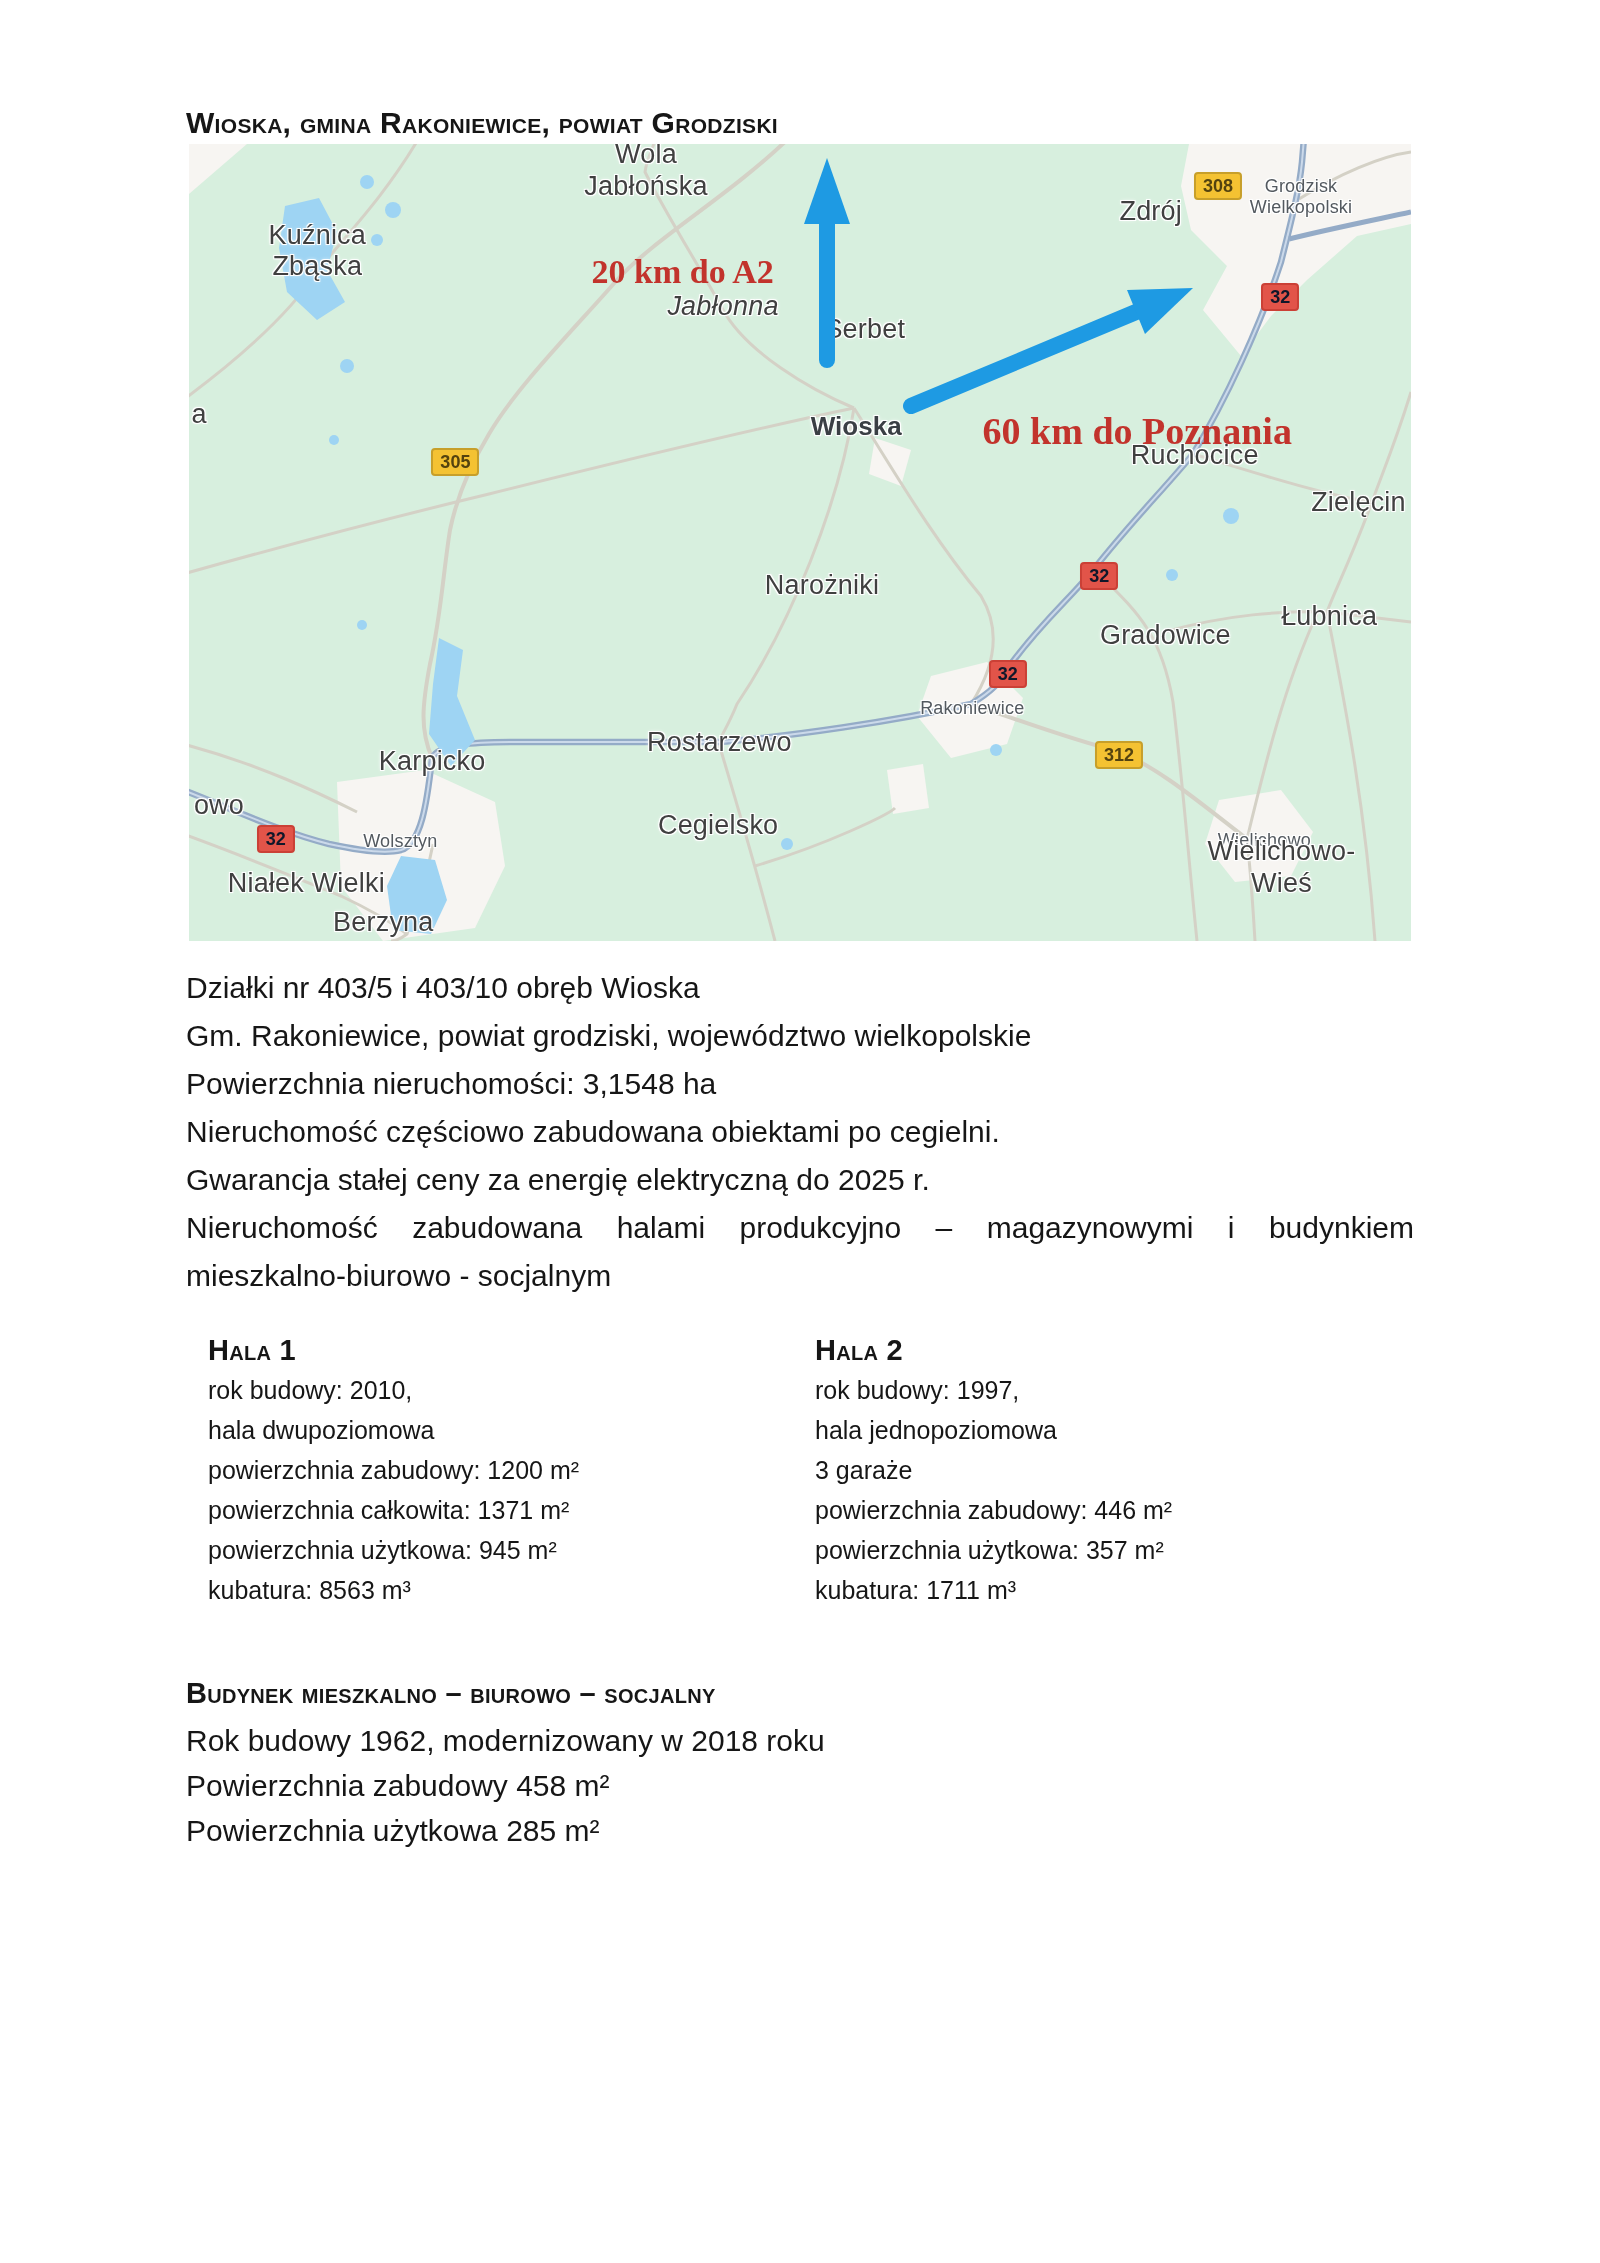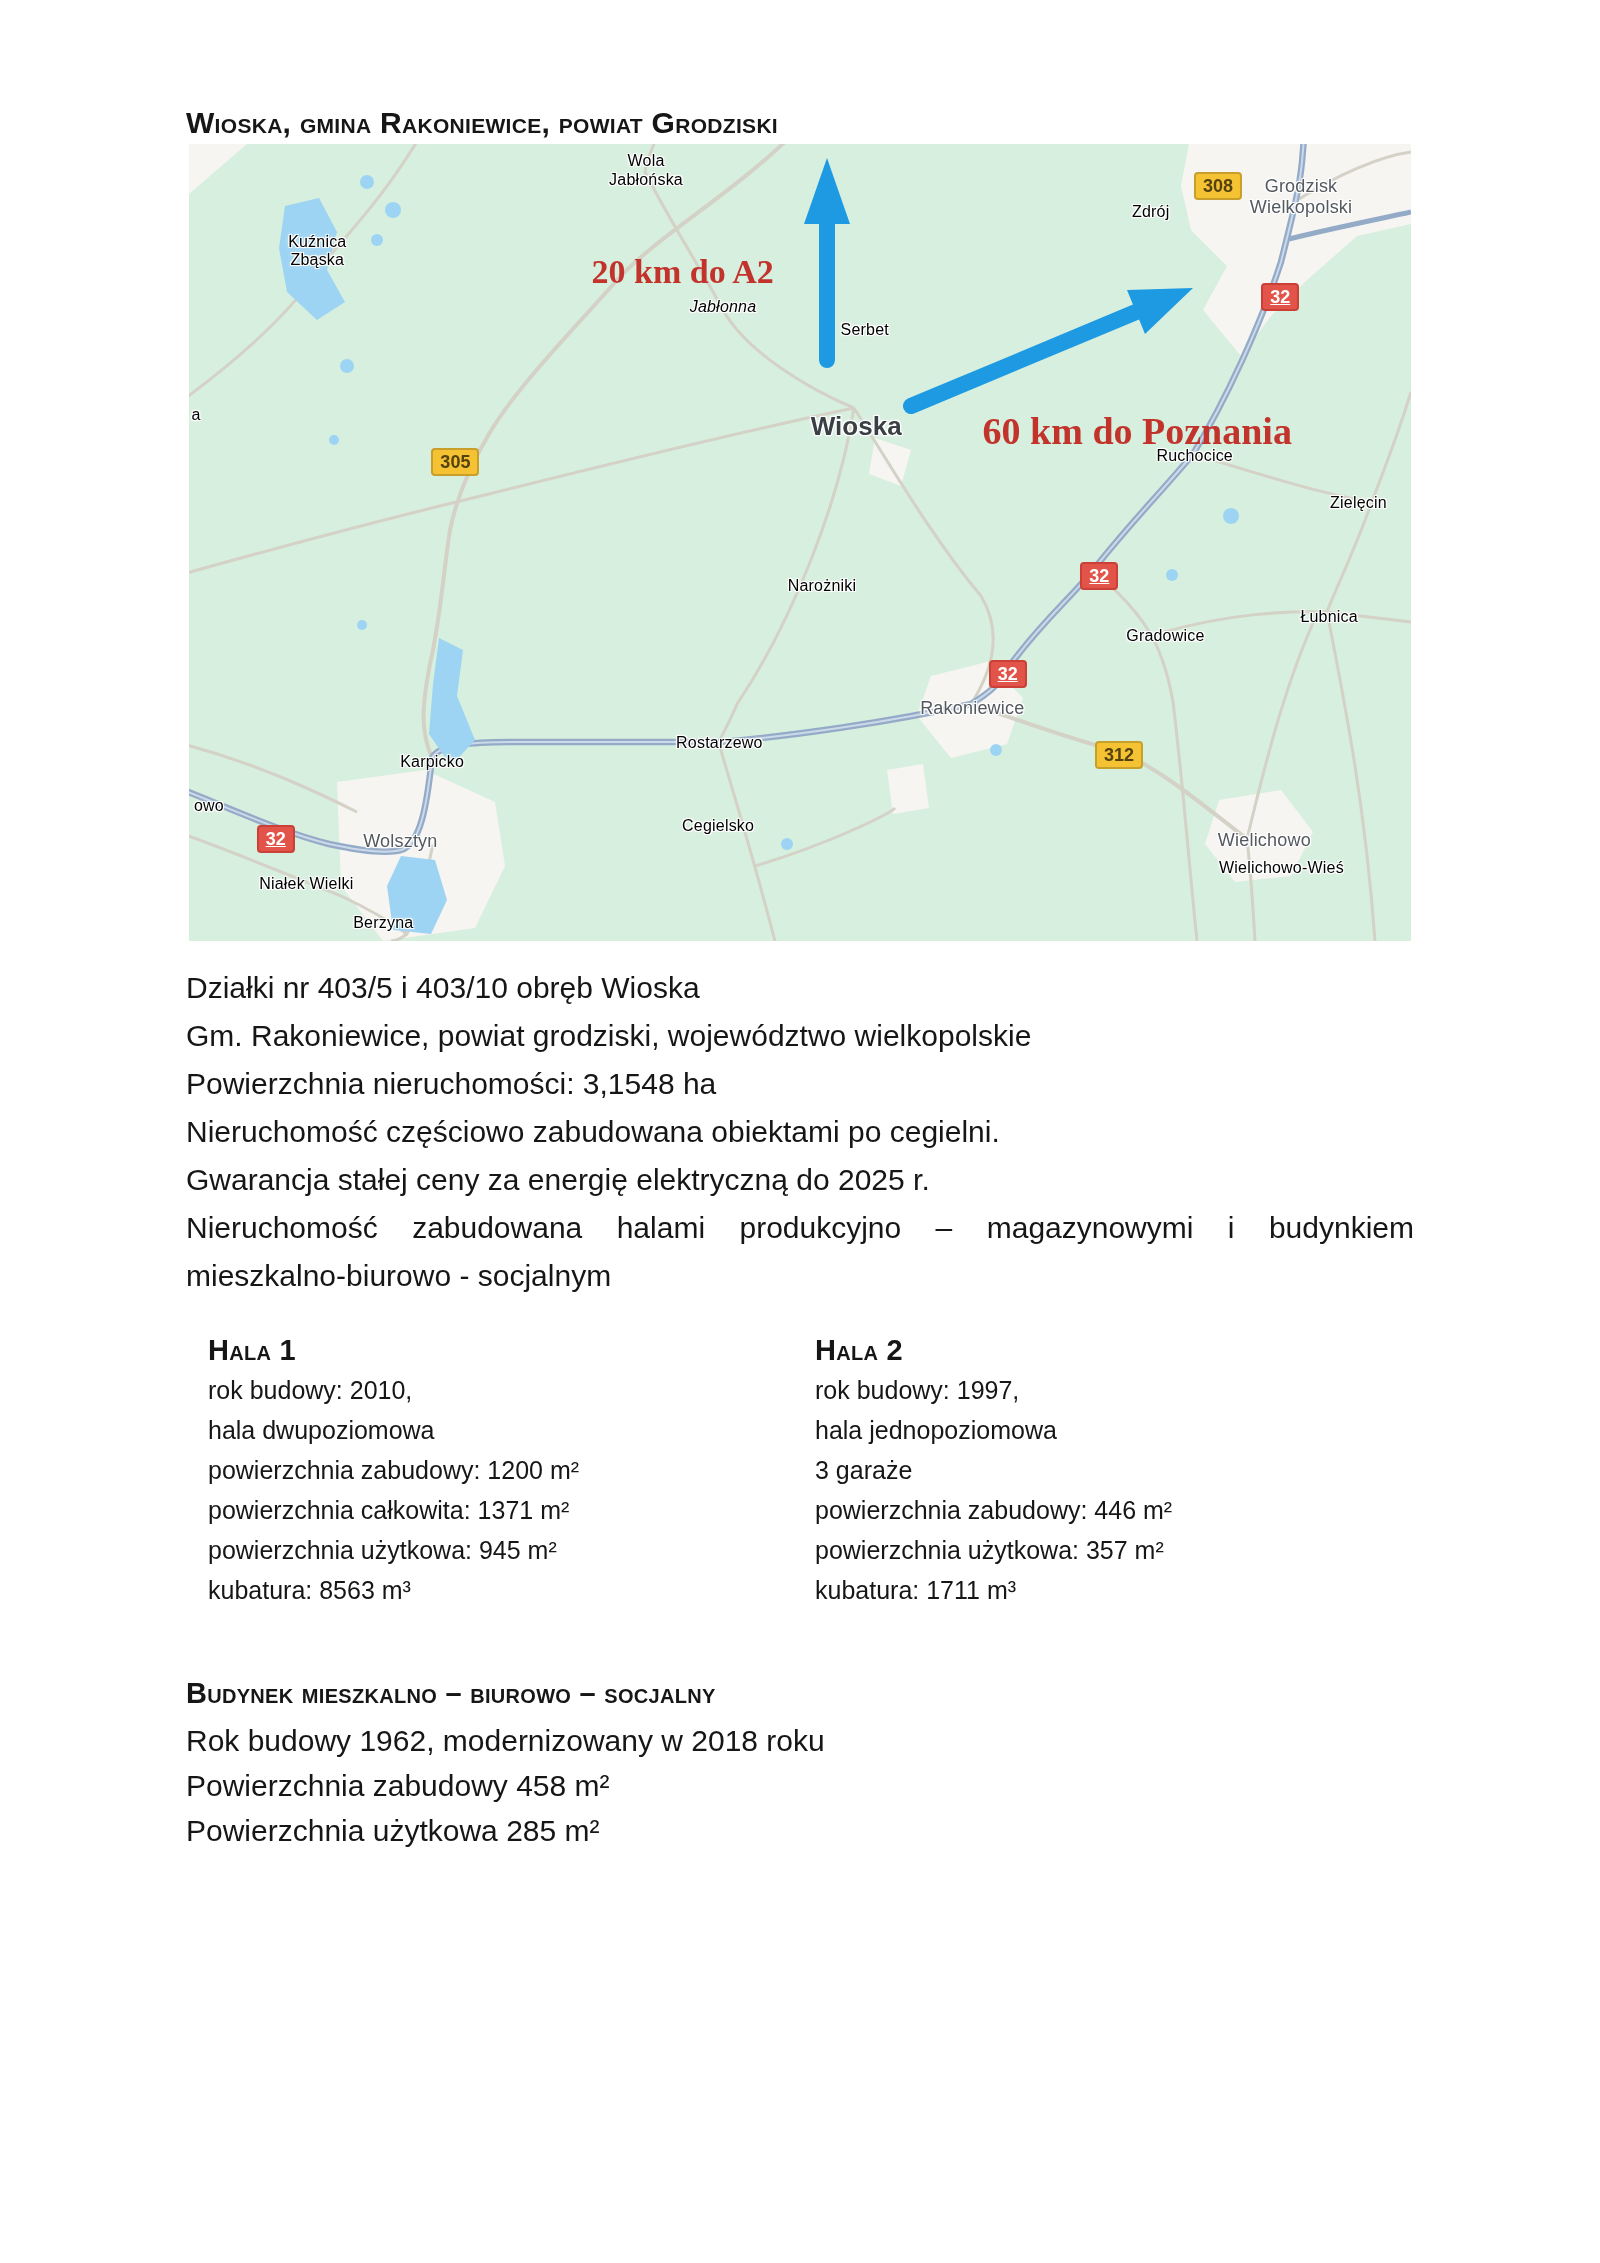--- a/index.html
+++ b/index.html
@@ -31,34 +31,34 @@
   
   #map{
     position:absolute; left:189px; top:136px; width:1222px; height:797px;
     background:var(--map-green); overflow:hidden;
   }
   #map svg{ position:absolute; left:0; top:0; width:100%; height:100%; }
   #map-base{ z-index:1; } #map-arrows{ z-index:6; pointer-events:none; }
 
   .map-label{
     position:absolute; z-index:3; transform:translate(-50%,-50%);
-    font-size:16px; line-height:1.18; color:#000000; text-align:center;
+    font-size:27px; line-height:1.18; color:#404040; text-align:center;
     white-space:pre-line; letter-spacing:.2px;
     text-shadow:-1px -1px 0 #fff,1px -1px 0 #fff,-1px 1px 0 #fff,1px 1px 0 #fff,0 0 4px #fff;
   }
   .map-label.town{ font-size:18px; color:#53595f; }
   .map-label.edge{ transform:translate(0,-50%); text-align:left; }
 
   .road-badge{
     position:absolute; z-index:4; transform:translate(-50%,-50%);
     font-size:18px; font-weight:bold; line-height:1;
     padding:3px 7px; border-radius:4px; white-space:nowrap;
   }
   .road-badge.yellow{ background:var(--badge-yellow-bg); border:2px solid var(--badge-yellow-border); color:var(--badge-yellow-text); }
-  .road-badge.red{ background:var(--badge-red-bg); border:2px solid var(--badge-red-border); color:#ffffff;text-decoration:underline; }
+  .road-badge.red{ background:var(--badge-red-bg); border:2px solid var(--badge-red-border); color:#0f172a; }
 
   .map-annotation{
     position:absolute; z-index:7; transform:translate(-50%,-50%);
     font-family:"Liberation Serif", serif; font-weight:bold;
     color:var(--annotation-red); white-space:nowrap;
   }
 
   #pin-group{ position:absolute; z-index:5; transform:translate(-50%,-100%); }
   #pin-group .pin-label{
     position:absolute; top:100%; left:50%; transform:translateX(-50%);

